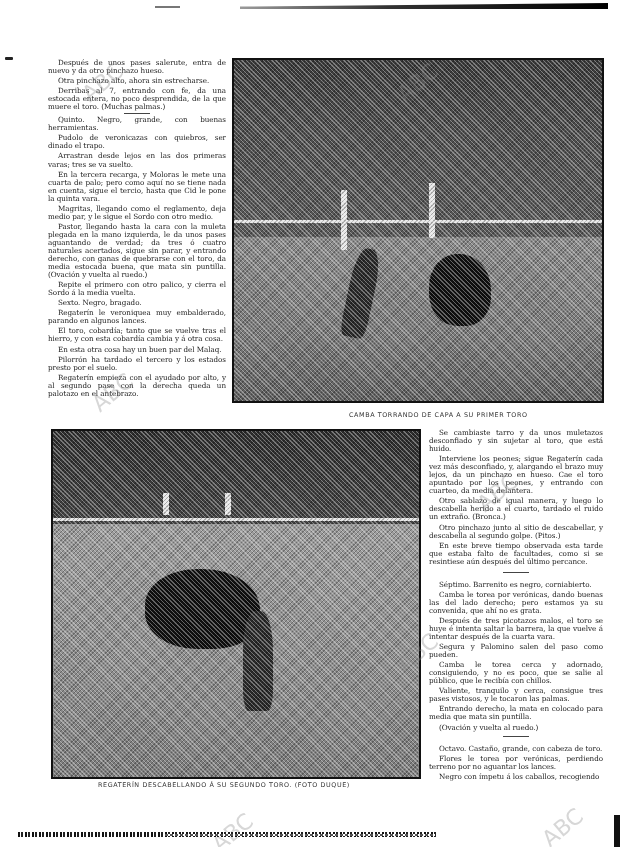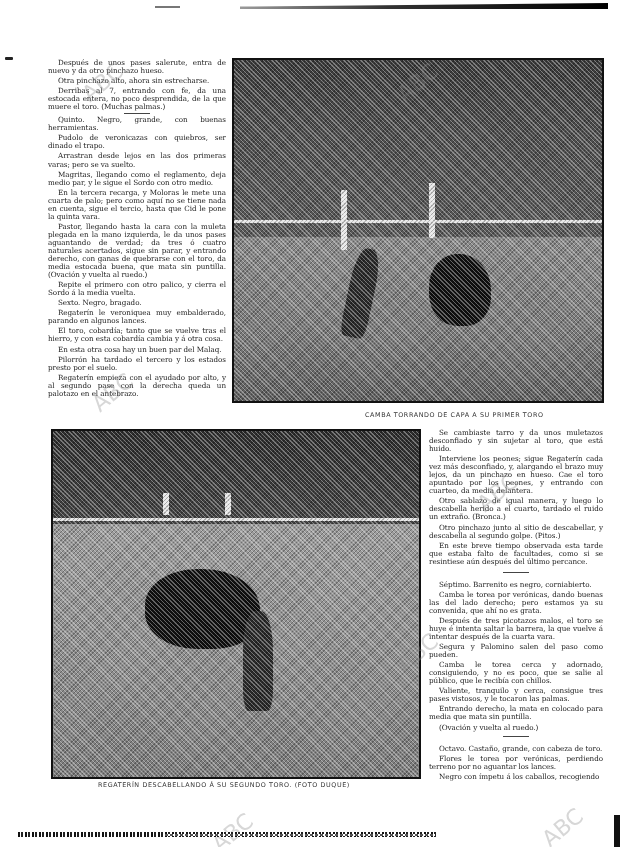--- a/index.html
+++ b/index.html
@@ -19,21 +19,21 @@
     background-image:
       repeating-linear-gradient(45deg,rgba(255,255,255,.35) 0 1px,transparent 1px 3px),
       repeating-linear-gradient(-45deg,rgba(0,0,0,.28) 0 1px,transparent 1px 3px);}
   .stands{position:absolute;left:0;right:0;top:0;}
   .ground{position:absolute;left:0;right:0;bottom:0;}
   .barrier{position:absolute;left:0;right:0;height:3px;background:#e6e6e6;}
   .post{position:absolute;width:6px;background:#e8e8e8;}
   .bull{position:absolute;background:#111;border-radius:45% 50% 40% 45%;}
   .figure{position:absolute;background:#2b2b2b;border-radius:40% 40% 20% 20%;}
   .caption{position:absolute;font-size:6.4px;letter-spacing:.6px;font-family:"DejaVu Sans","Liberation Sans",sans-serif;color:#333;white-space:nowrap;text-transform:uppercase;}
-  .cap1{left:329px;top:411px;padding-left:36px;}
+  .cap1{left:313px;top:411px;padding-left:36px;}
   .cap2{left:98px;top:781px;}
   .footer-bar{position:absolute;left:18px;top:832px;width:420px;height:5px;
     background:repeating-linear-gradient(90deg,#111 0 2px,#fff 2px 3px,#222 3px 5px,#fff 5px 7px);}
   .footer-thin{position:absolute;left:165px;top:834px;width:270px;height:2px;
     background:repeating-linear-gradient(90deg,#555 0 3px,#fff 3px 5px);}
   .edge-right{position:absolute;left:614px;top:815px;width:6px;height:32px;background:#111;}
   .wm{position:absolute;font-family:"DejaVu Sans","Liberation Sans",sans-serif;color:rgba(140,140,140,.35);font-size:22px;transform:rotate(-40deg);}
   .margin-mark{position:absolute;left:5px;top:57px;width:8px;height:3px;background:#222;border-radius:1px;}
 </style>
 </head>
@@ -43,23 +43,23 @@
 <div class="topbar"></div>
 <div class="margin-mark"></div>
 
 <div class="col colL">
   <p>Después de unos pases salerute, entra de nuevo y da otro pinchazo hueso.</p>
   <p>Otra pinchazo alto, ahora sin estrecharse.</p>
   <p>Derribas al 7, entrando con fe, da una estocada entera, no poco desprendida, de la que muere el toro. (Muchas palmas.)</p>
   <div class="sep"></div>
   <p>Quinto. Negro, grande, con buenas herramientas.</p>
   <p>Pudolo de veronicazas con quiebros, ser dinado el trapo.</p>
-  <p>Arrastran desde lejos en las dos primeras varas; pero se va suelto.</p>
+  <p>Arrastran desde lejos en las dos primeras varas; tres se va suelto.</p>
+  <p>En la tercera recarga, y Moloras le mete una cuarta de palo; pero como aquí no se tiene nada en cuenta, sigue el tercio, hasta que Cid le pone la quinta vara.</p>
   <p>Magritas, llegando como el reglamento, deja medio par, y le sigue el Sordo con otro medio.</p>
-  <p>En la tercera recarga, y Moloras le mete una cuarta de palo; pero como aquí no se tiene nada en cuenta, sigue el tercio, hasta que Cid le pone la quinta vara.</p>
   <p>Pastor, llegando hasta la cara con la muleta plegada en la mano izquierda, le da unos pases aguantando de verdad; da tres ó cuatro naturales acertados, sigue sin parar, y entrando derecho, con ganas de quebrarse con el toro, da media estocada buena, que mata sin puntilla. (Ovación y vuelta al ruedo.)</p>
   <p>Repite el primero con otro palico, y cierra el Sordo á la media vuelta.</p>
   <p>Sexto. Negro, bragado.</p>
   <p>Regaterín le veroniquea muy embalderado, parando en algunos lances.</p>
   <p>El toro, cobardía; tanto que se vuelve tras el hierro, y con esta cobardía cambia y á otra cosa.</p>
   <p>En esta otra cosa hay un buen par del Malaq.</p>
   <p>Pilorrón ha tardado el tercero y los estados presto por el suelo.</p>
   <p>Regaterín empieza con el ayudado por alto, y al segundo pase con la derecha queda un palotazo en el antebrazo.</p>
 </div>
 

